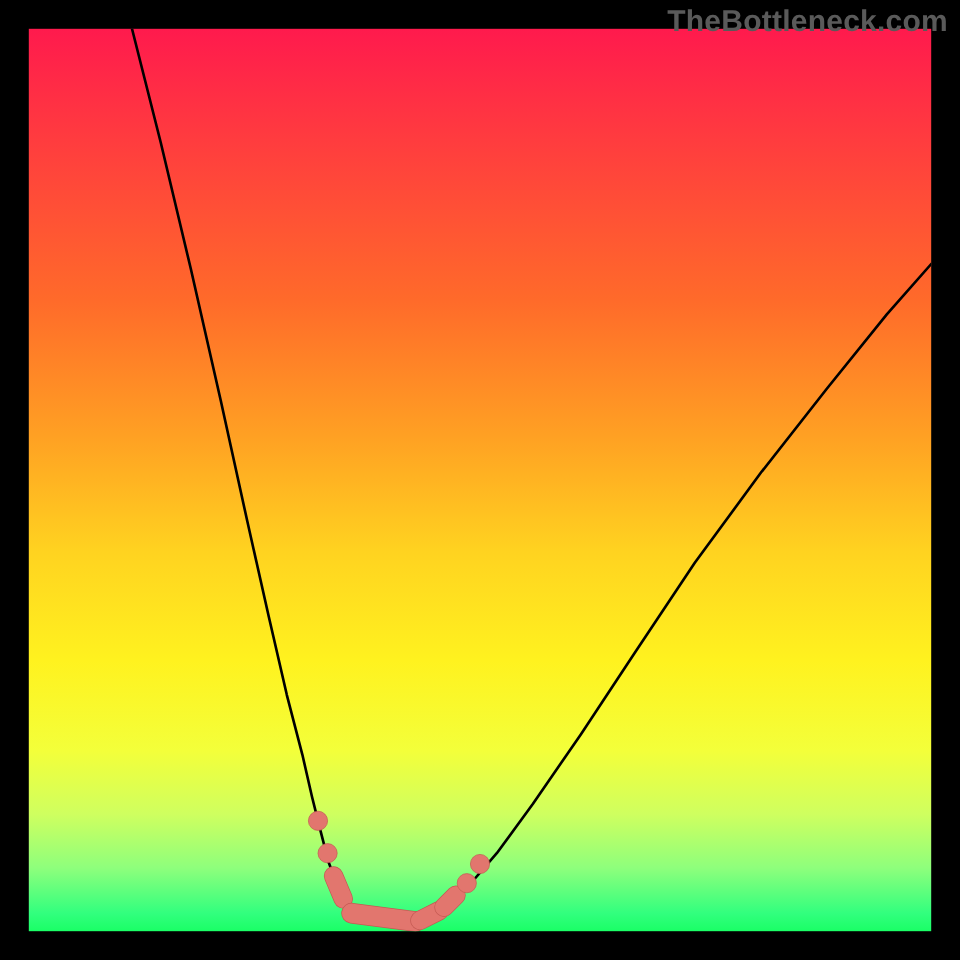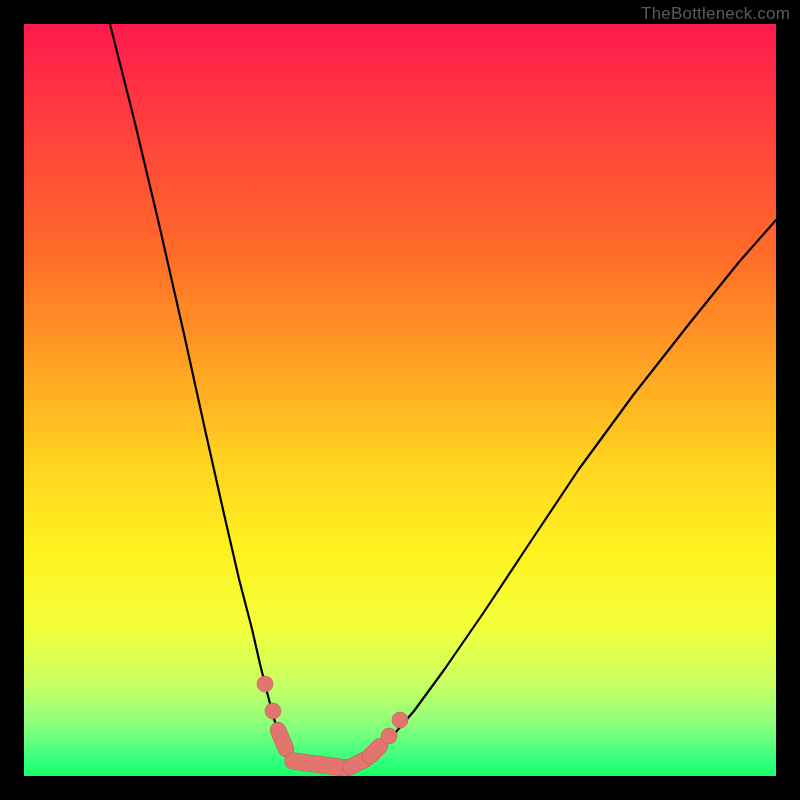--- a/index.html
+++ b/index.html
@@ -37,22 +37,22 @@
       #8eff7c 93%,
       #32ff7e 98%,
       #1aff66 100%
     );
   }
   .watermark {
     position: absolute;
     top: 4px;
     right: 10px;
     color: #5a5a5a;
-    font-size: 17px;
-    font-weight: 400;
+    font-size: 25px;
+    font-weight: 700;
     letter-spacing: 0.2px;
     z-index: 5;
     user-select: none;
   }
   svg.curve {
     position: absolute;
     left: 0;
     top: 0;
     width: 752px;
     height: 752px;

